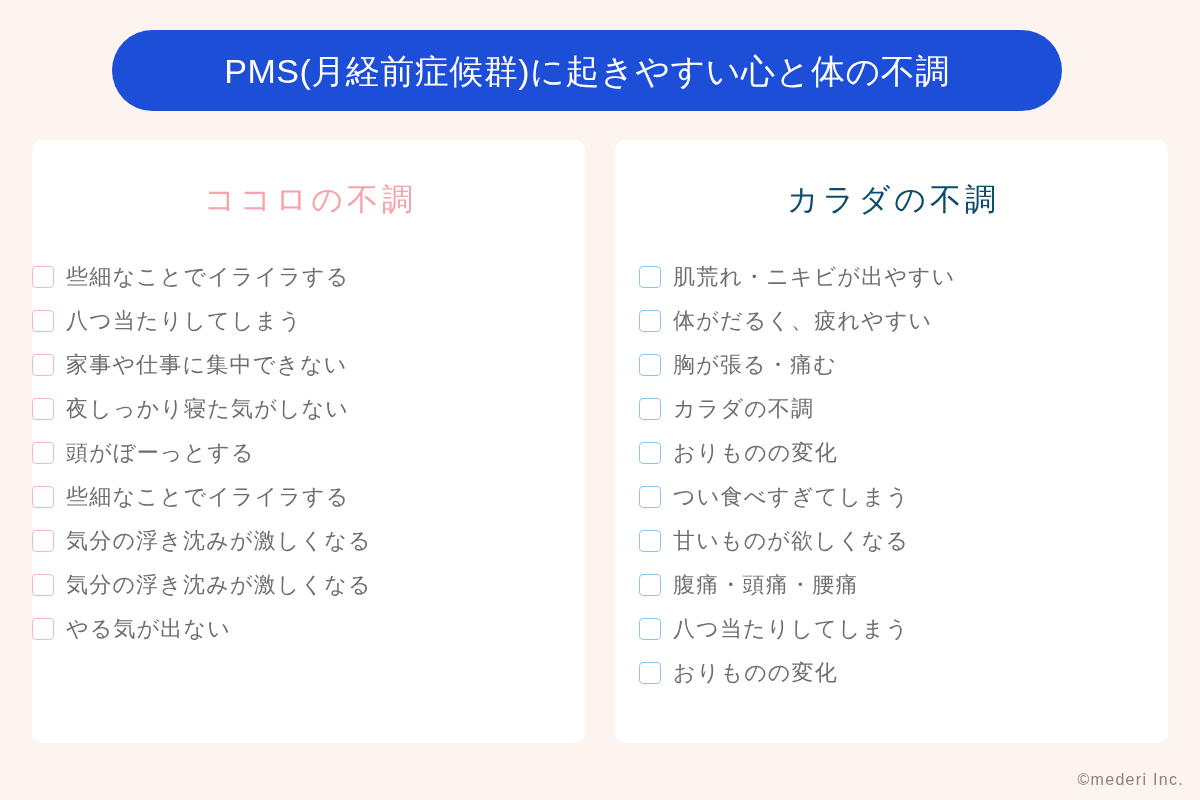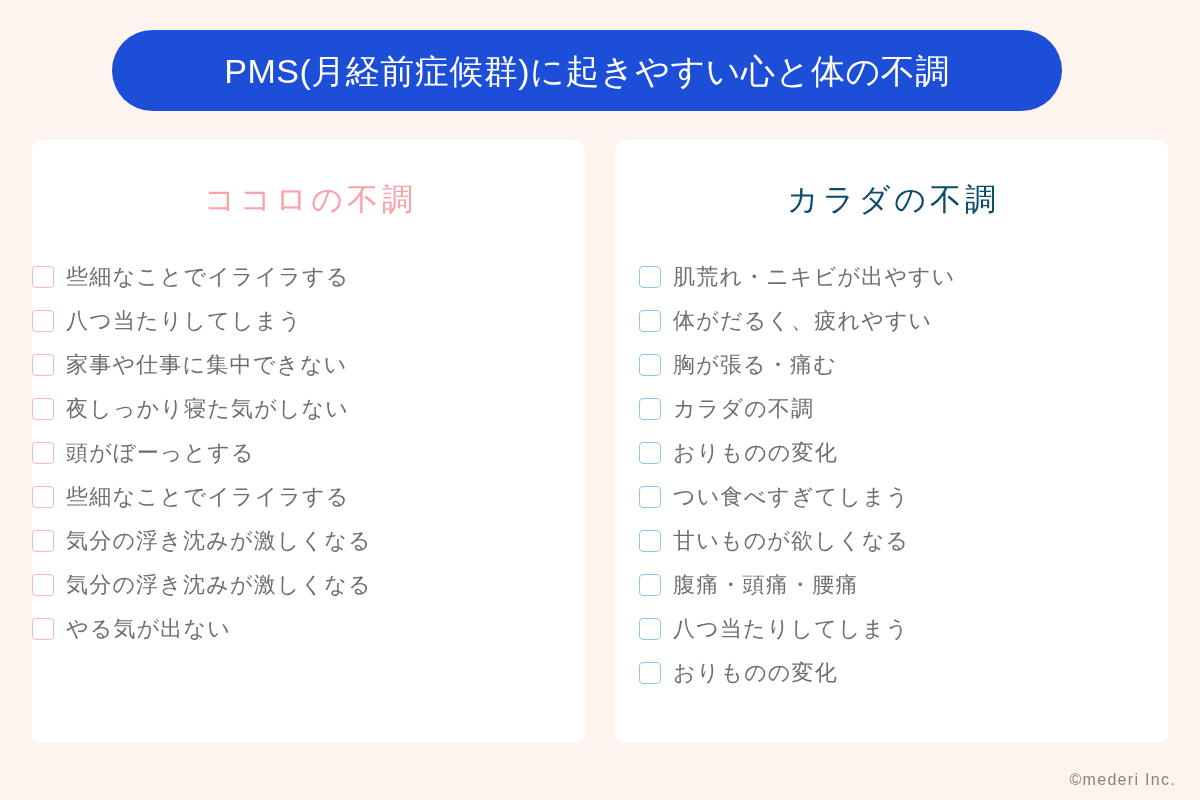--- a/index.html
+++ b/index.html
@@ -99,21 +99,21 @@
     color: #6E6E6E;
     font-size: 22px;
     line-height: 1;
     letter-spacing: 1.2px;
     white-space: nowrap;
   }
 
   
   .credit {
     position: absolute;
-    right: 24px;
+    right: 16px;
     bottom: 12px;
     color: #8C8278;
     font-size: 16px;
     letter-spacing: 1.3px;
     line-height: 1;
   }
 </style>
 </head>
 <body>
 

